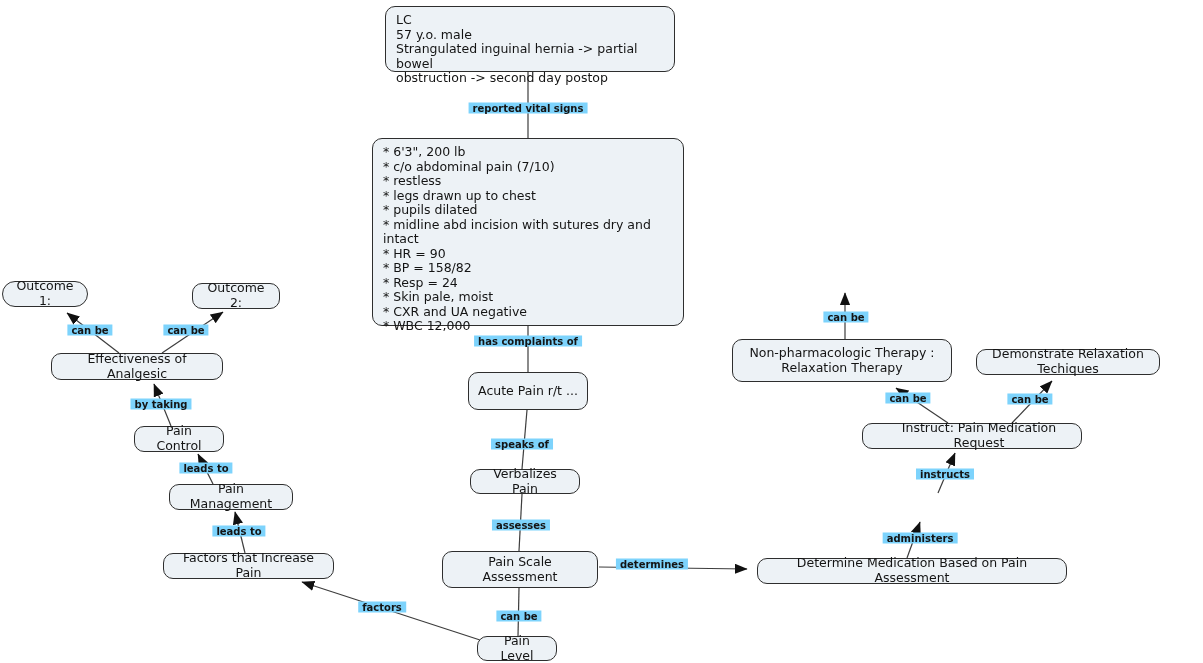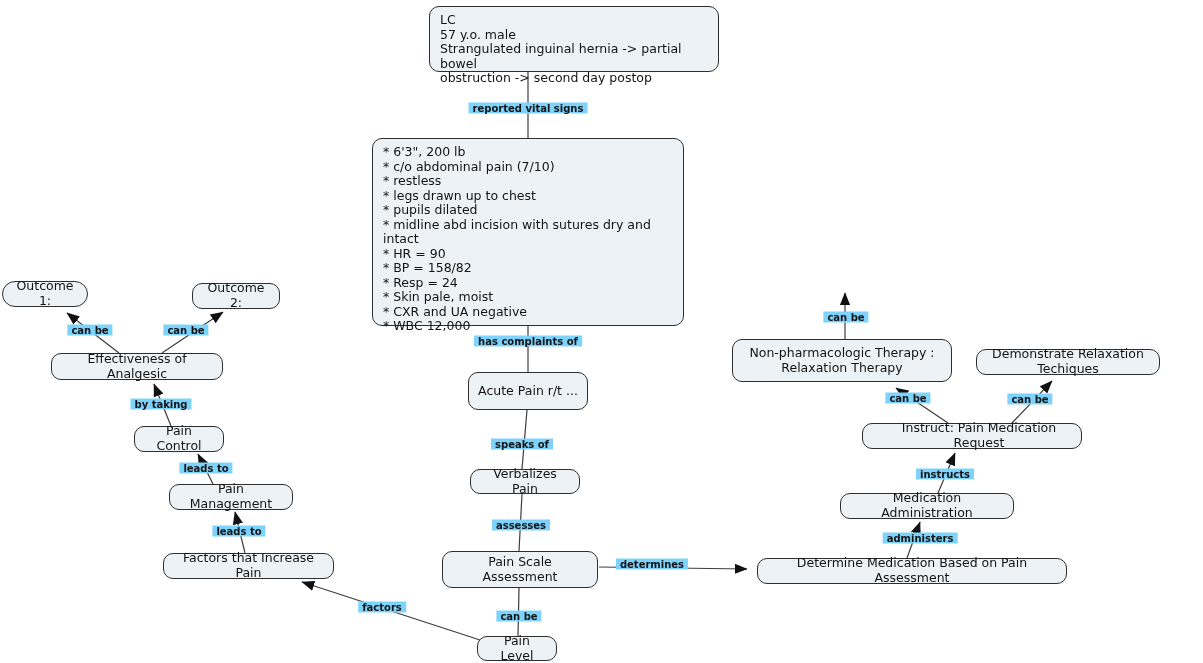--- a/index.html
+++ b/index.html
@@ -100,21 +100,21 @@
   <div class="link-label" style="left:186px; top:330px;">can be</div>
   <div class="link-label" style="left:161px; top:404px;">by taking</div>
   <div class="link-label" style="left:206px; top:468px;">leads to</div>
   <div class="link-label" style="left:239px; top:531px;">leads to</div>
   <div class="link-label" style="left:846px; top:317px;">can be</div>
   <div class="link-label" style="left:908px; top:398px;">can be</div>
   <div class="link-label" style="left:1030px; top:399px;">can be</div>
   <div class="link-label" style="left:945px; top:474px;">instructs</div>
   <div class="link-label" style="left:920px; top:538px;">administers</div>
 
-  <div class="node block" style="left:385px; top:6px; width:290px; height:66px;margin-left:44px;">LC
+  <div class="node block" style="left:385px; top:6px; width:290px; height:66px;">LC
 57 y.o. male
 Strangulated inguinal hernia -&gt; partial bowel
 obstruction -&gt; second day postop</div>
   <div class="node block" style="left:372px; top:138px; width:312px; height:188px;">* 6'3", 200 lb
 * c/o abdominal pain (7/10)
 * restless
 * legs drawn up to chest
 * pupils dilated
 * midline abd incision with sutures dry and intact
 * HR = 90
@@ -130,16 +130,15 @@
   <div class="node" style="left:2px; top:281px; width:86px; height:26px;border-radius:13px;">Outcome 1:</div>
   <div class="node" style="left:192px; top:283px; width:88px; height:26px;">Outcome 2:</div>
   <div class="node" style="left:51px; top:353px; width:172px; height:27px;">Effectiveness of Analgesic</div>
   <div class="node" style="left:134px; top:426px; width:90px; height:26px;">Pain Control</div>
   <div class="node" style="left:169px; top:484px; width:124px; height:26px;">Pain Management</div>
   <div class="node" style="left:163px; top:553px; width:171px; height:26px;">Factors that Increase Pain</div>
   <div class="node" style="left:732px; top:339px; width:220px; height:43px;">Non-pharmacologic Therapy :
 Relaxation Therapy</div>
   <div class="node" style="left:976px; top:349px; width:184px; height:26px;">Demonstrate Relaxation Techiques</div>
   <div class="node" style="left:862px; top:423px; width:220px; height:26px;padding-left:22px;">Instruct: Pain Medication Request</div>
-  <div class="node" style="left:840px; top:493px; width:174px; height:26px;">Medication Administration</div>
   <div class="node" style="left:757px; top:558px; width:310px; height:26px;">Determine Medication Based on Pain Assessment</div>
 
 </div>
 
 </body></html>

